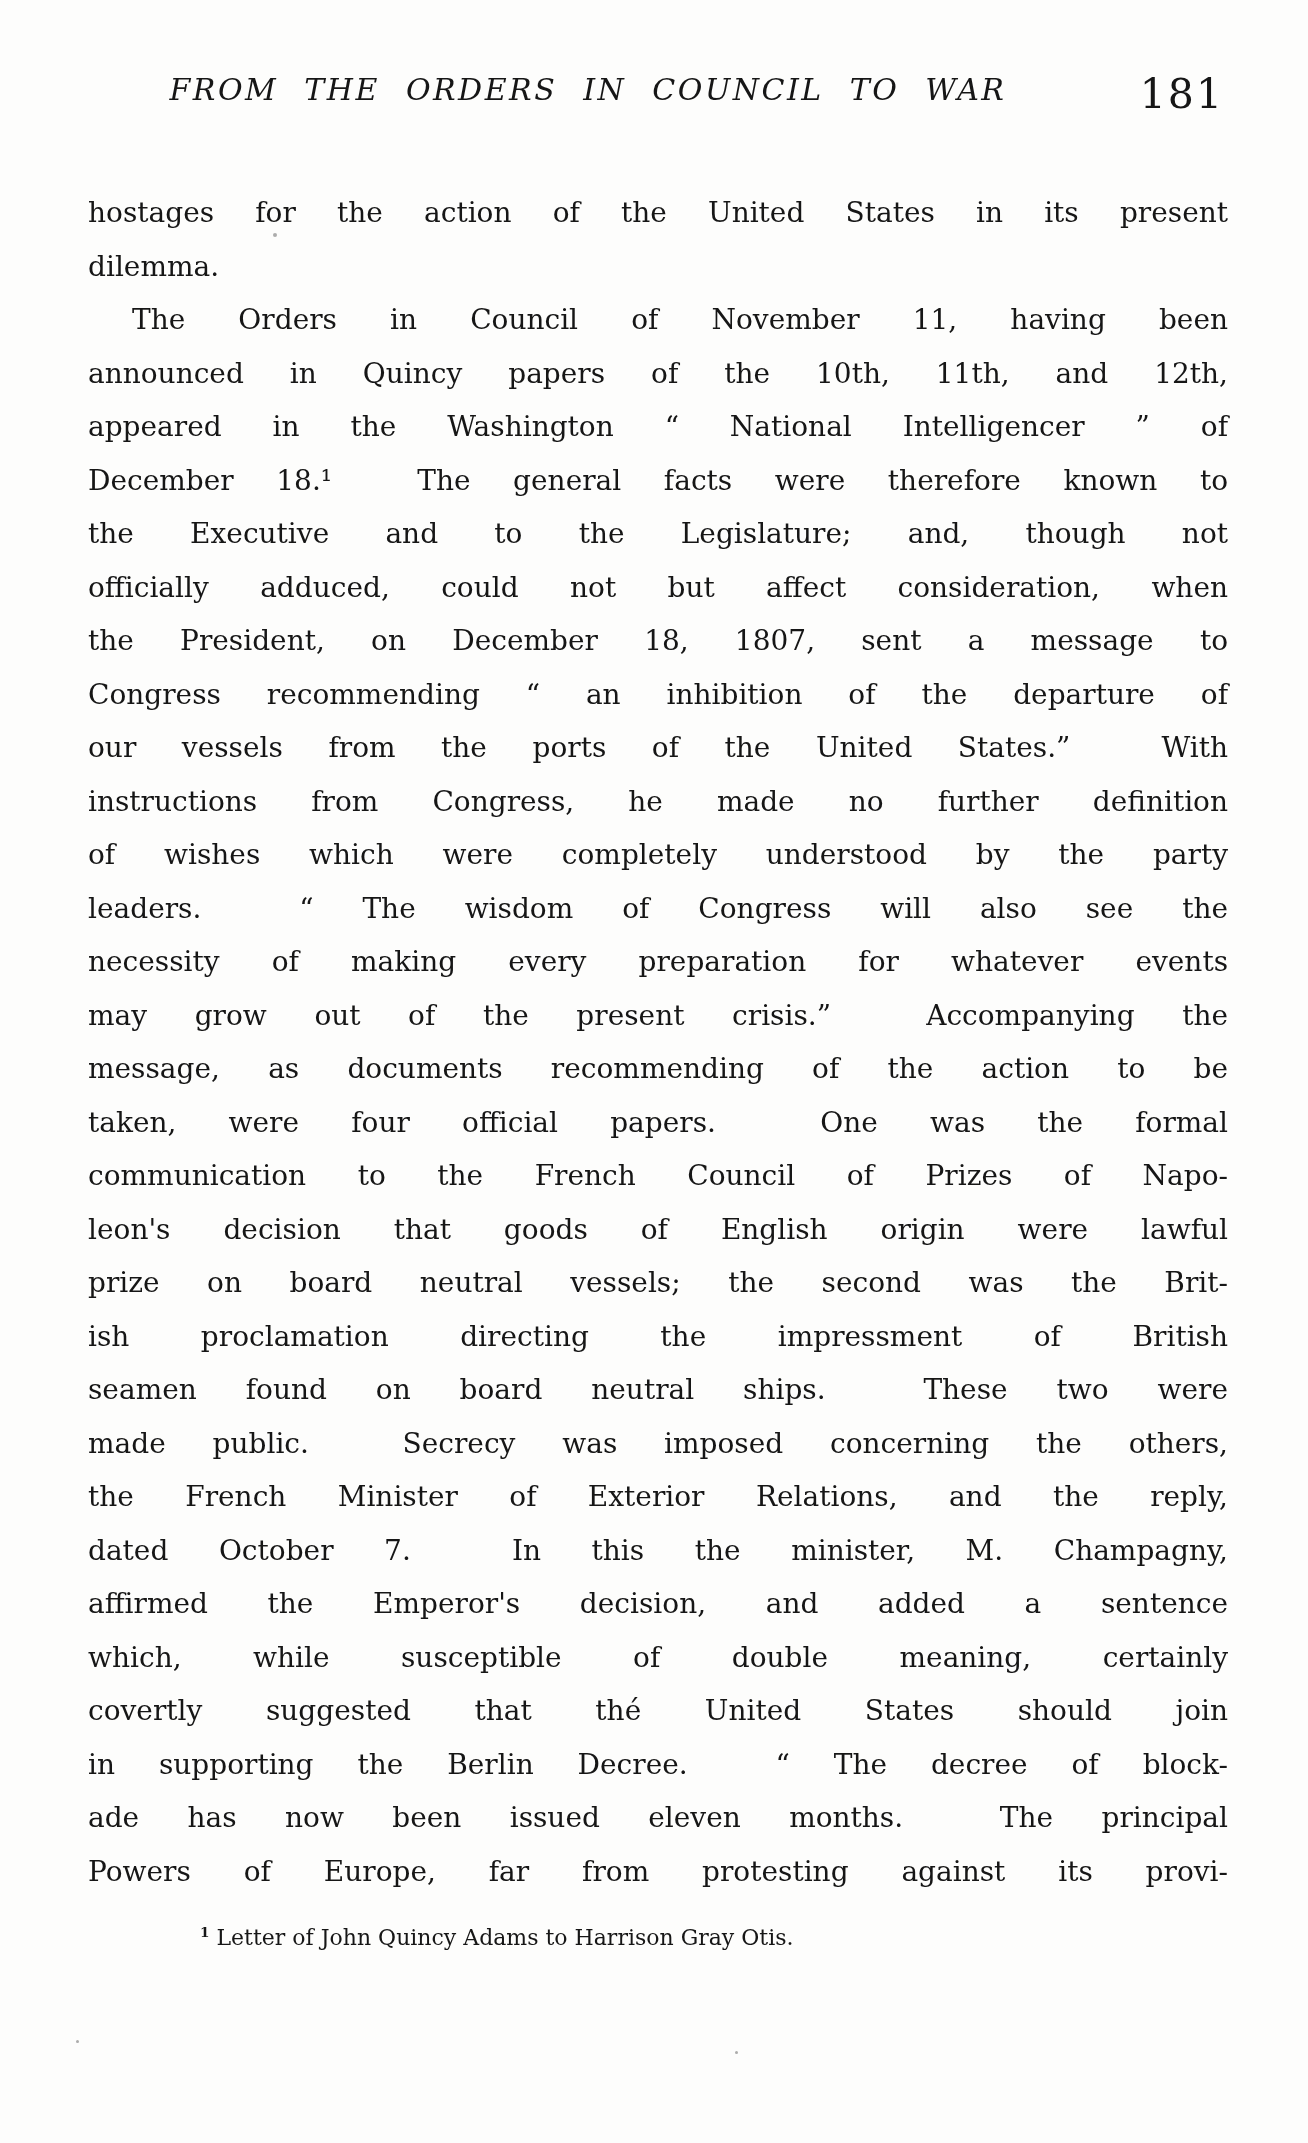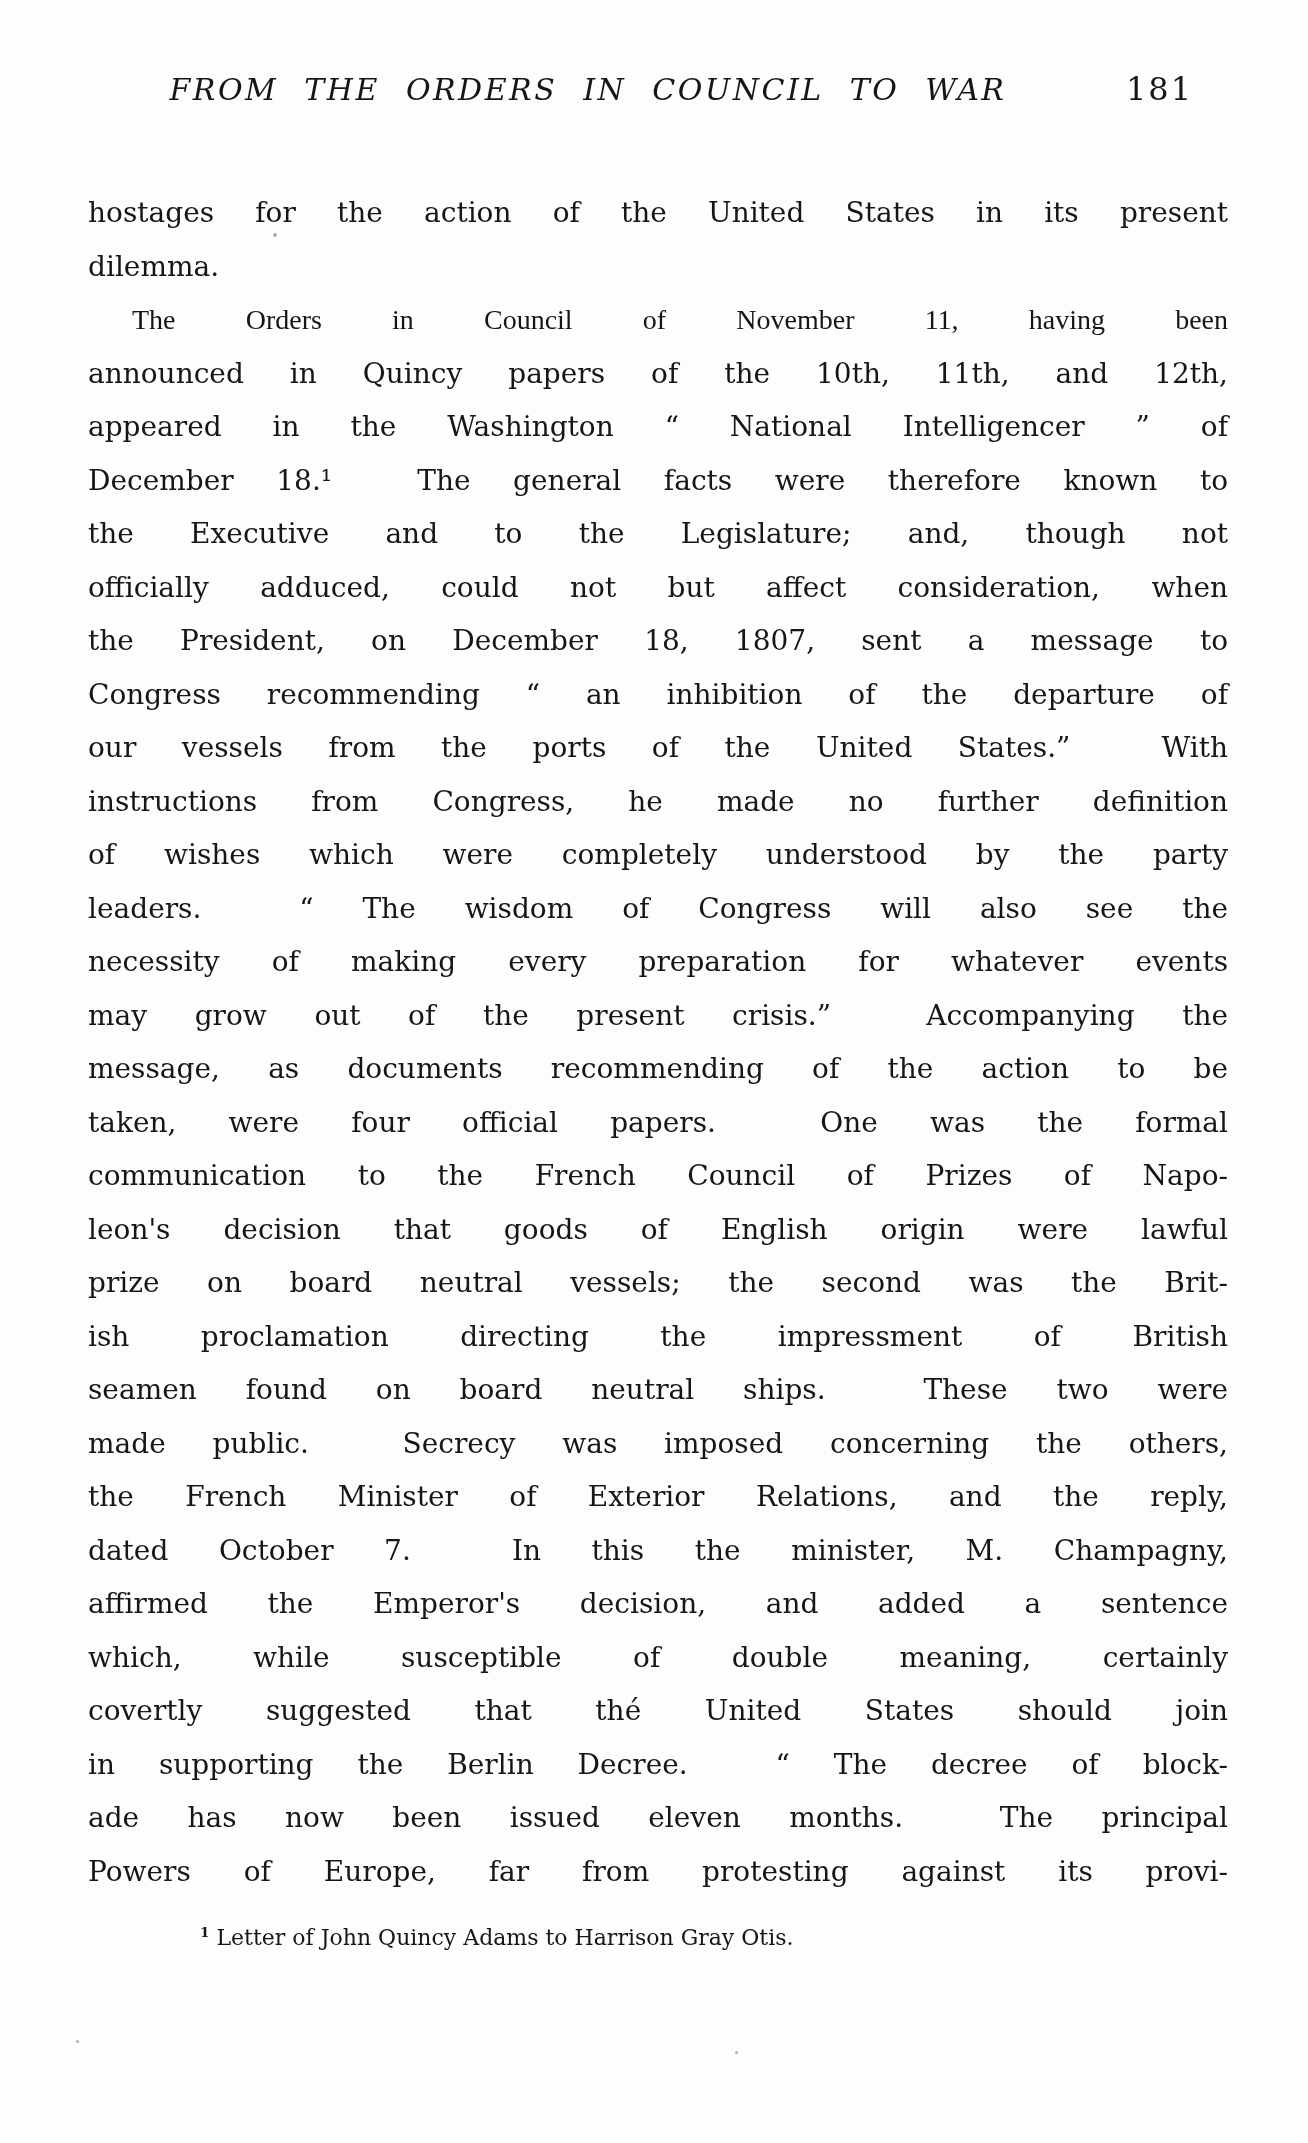--- a/index.html
+++ b/index.html
@@ -19,36 +19,36 @@
   .running-title {
     position:absolute; left:0; right:140px; top:2px;
     text-align:center;
     font-style:italic;
     font-size:30px;
     letter-spacing:2.5px;
     word-spacing:14px;
     white-space:nowrap;
   }
   .page-number {
-    position:absolute; right:35px; top:0;
-    font-size:32px;
+    position:absolute; right:4px; top:0;
+    font-size:41px;
     letter-spacing:2px;
   }
   .page-body {
     margin:72px 80px 0 88px;
     font-size:28px;
     line-height:53.5px;
   }
   .line {
     text-align:justify;
     text-align-last:justify;
     white-space:pre-wrap;
   }
   .line.no-just { text-align-last:left; }
-  .line.indent { text-indent:44px;font-family:Liberation Serif, serif; }
+  .line.indent { text-indent:44px; }
   .footnote {
     margin:16px 80px 0 200px;
     font-size:22px;
     line-height:36px;
     white-space:pre-wrap;
   }
   .footnote sup { font-size:0.62em; font-weight:bold; }
   .speck {
     position:absolute;
     width:4px; height:4px;

